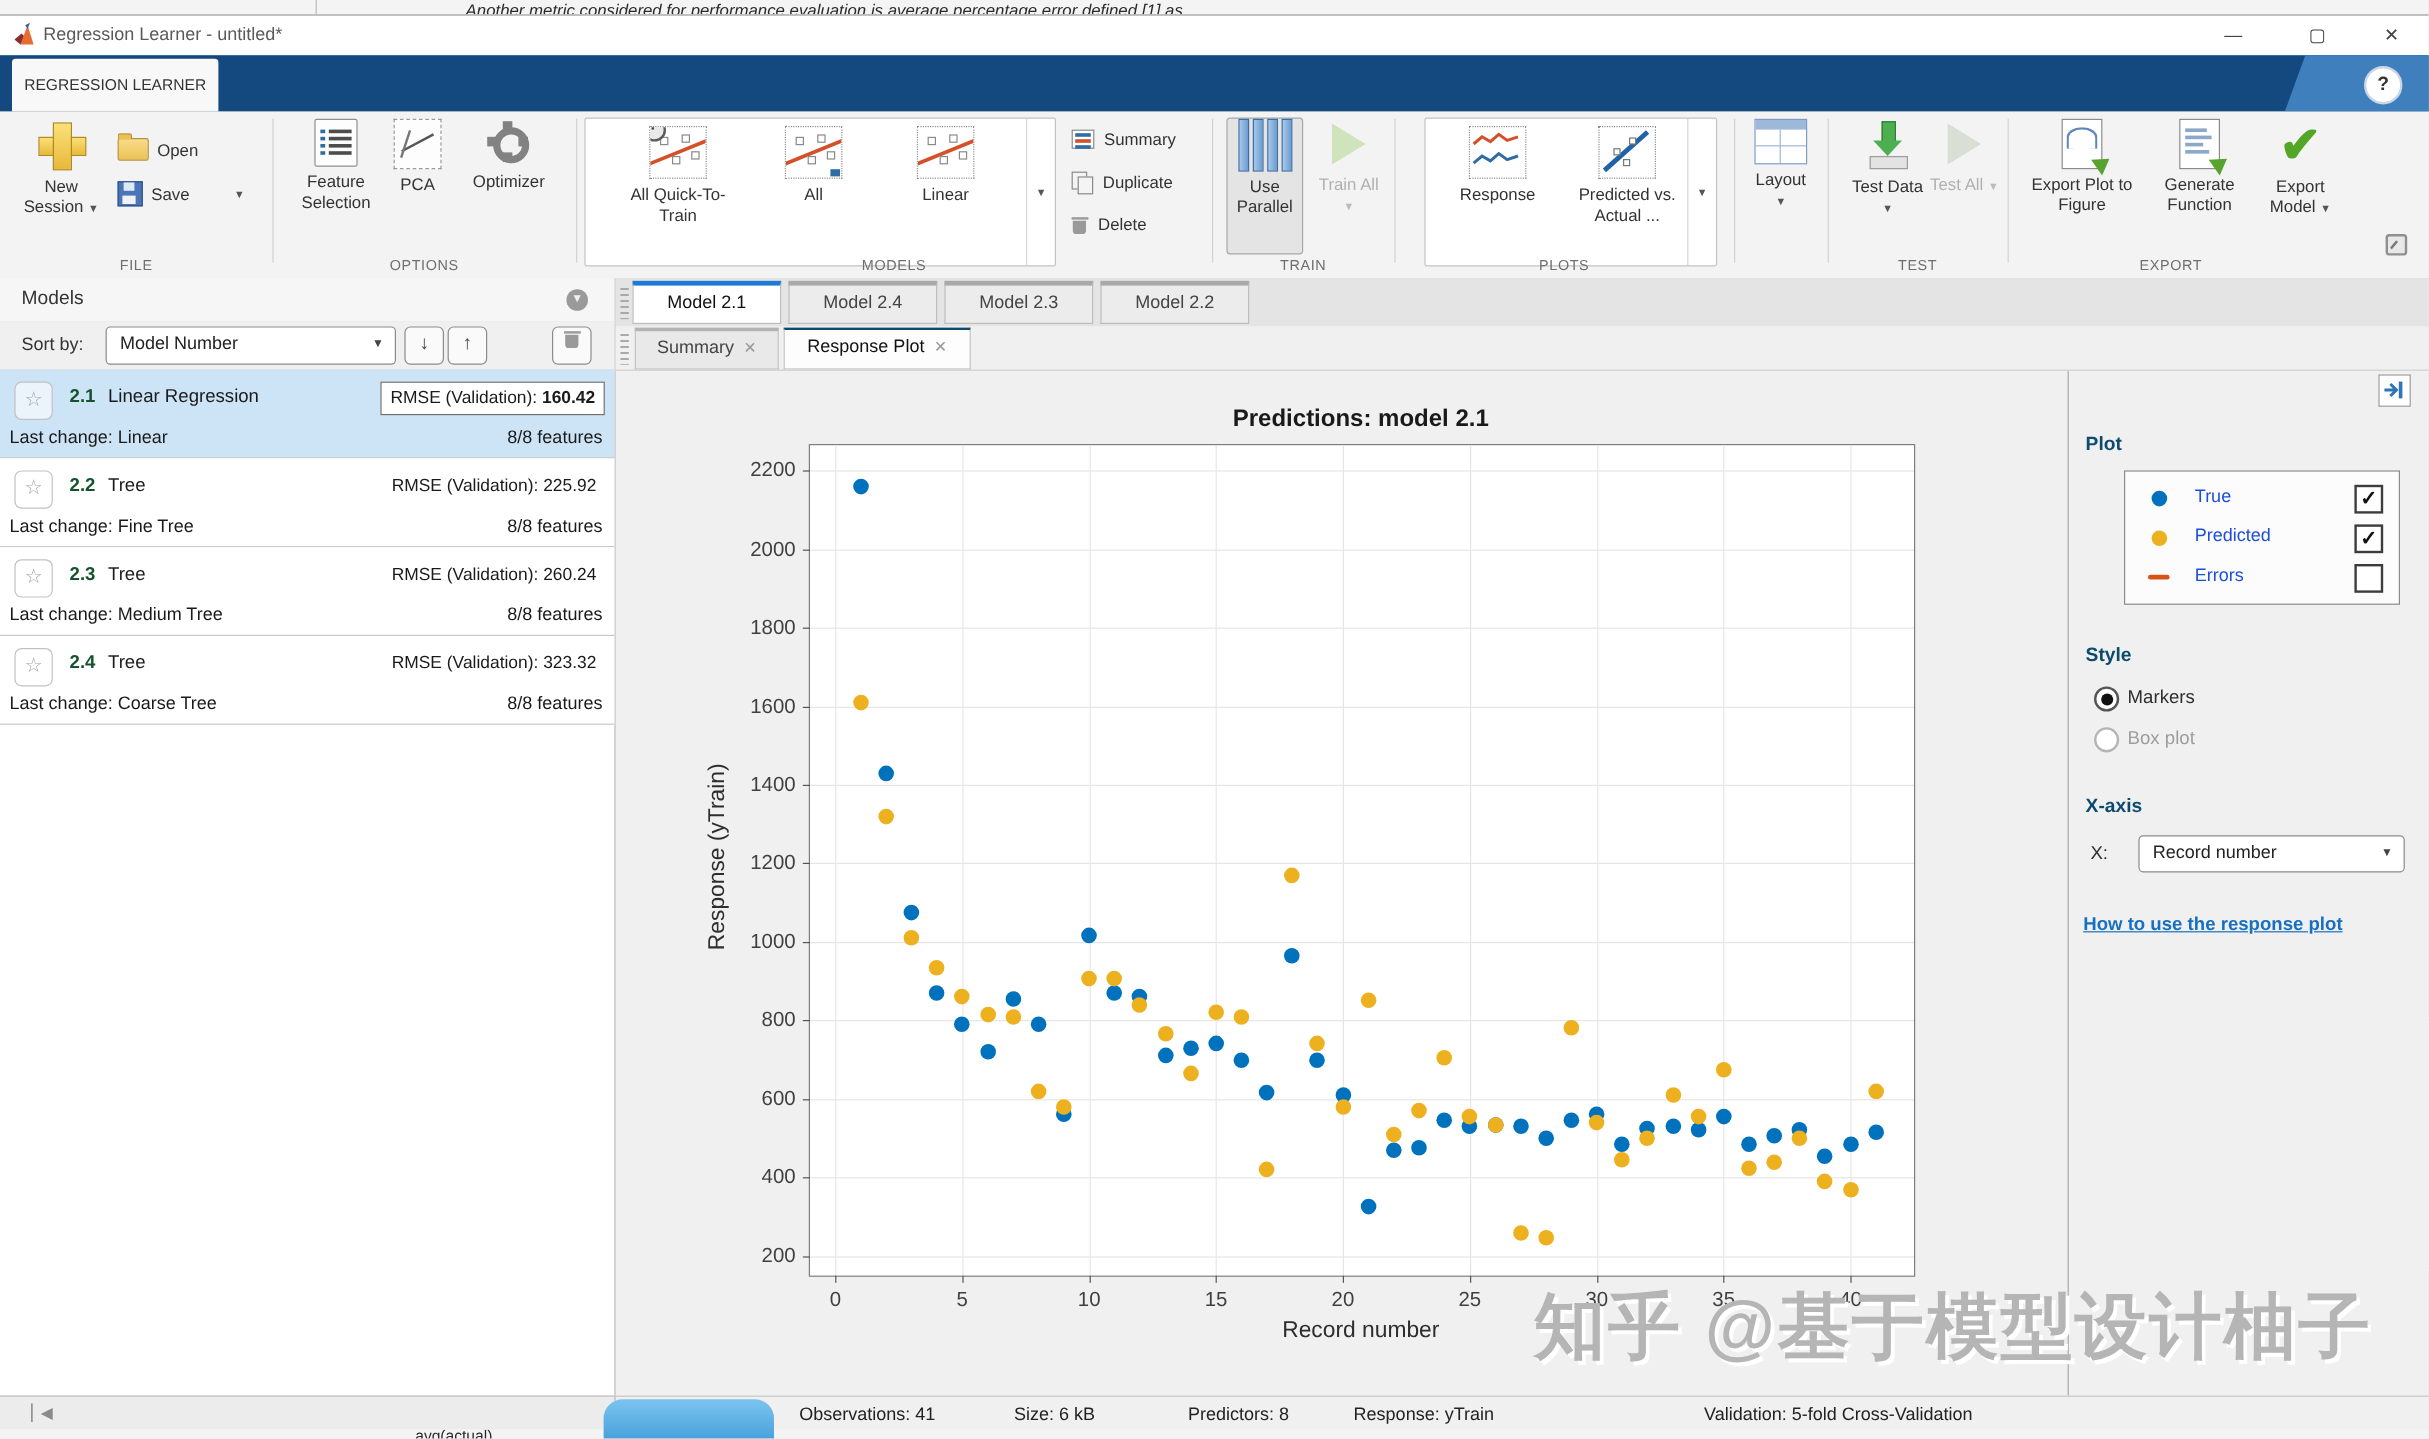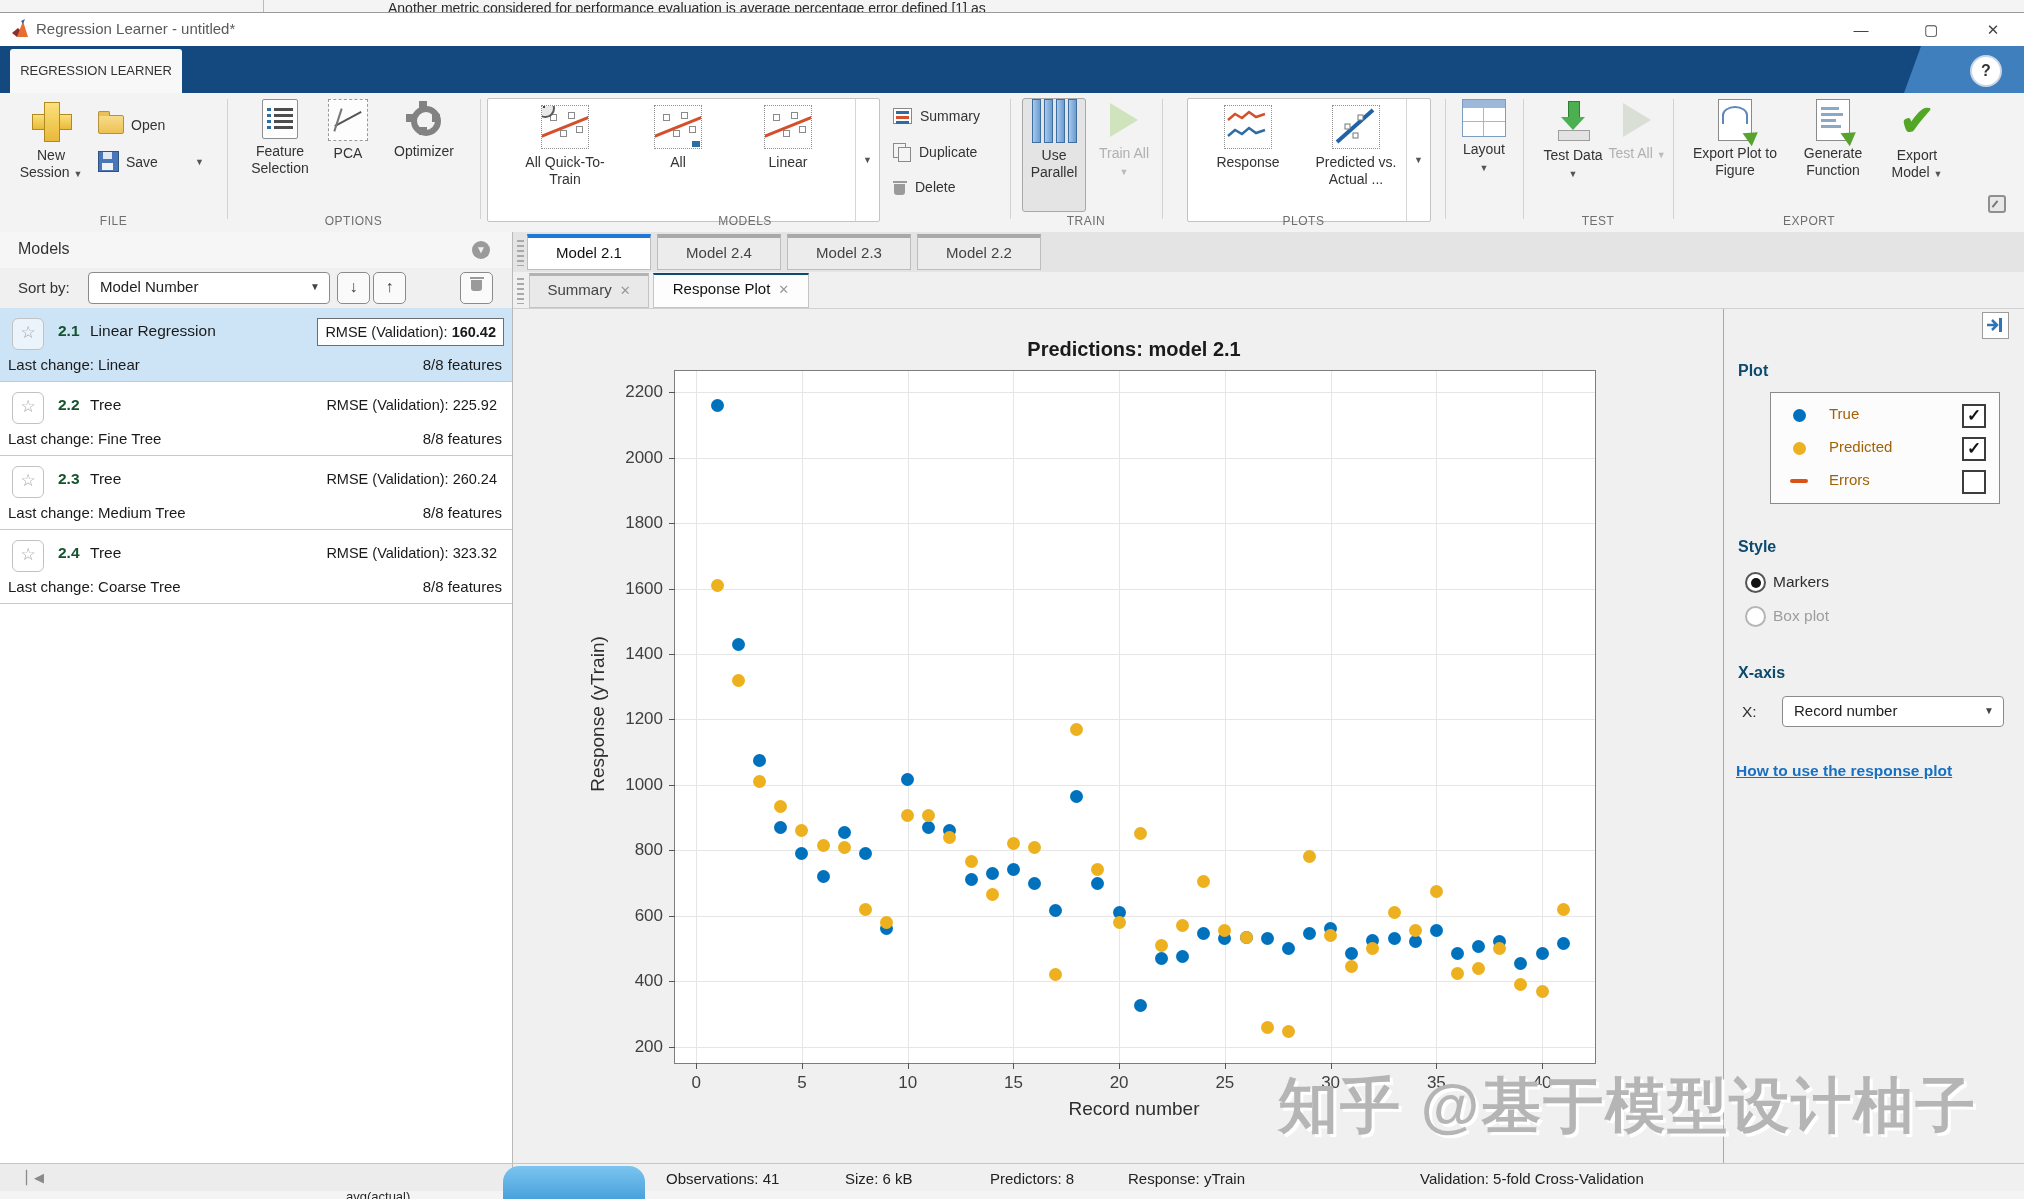--- a/index.html
+++ b/index.html
@@ -131,21 +131,21 @@
   #chart-title{position:absolute;left:674px;top:338px;width:920px;text-align:center;font-size:20px;font-weight:bold;color:#1a1a1a;}
   #xlabel{position:absolute;left:674px;top:1098px;width:920px;text-align:center;font-size:19px;color:#2e2e2e;}
   #ylabel{position:absolute;left:448px;top:703px;width:300px;text-align:center;font-size:19px;color:#2e2e2e;transform:rotate(-90deg);}
   
   #panel-divider{position:absolute;left:1723px;top:309px;width:1px;height:854px;background:#a8a8a8;}
   .bold-lab{position:absolute;font-size:16px;font-weight:bold;color:#0c4a6e;}
   #legend-box{position:absolute;left:1770px;top:392px;width:228px;height:110px;background:#fcfcfc;border:1px solid #8a8a8a;}
   .leg-row{position:absolute;left:0;width:100%;height:33px;}
   .leg-marker{position:absolute;left:22px;top:11px;width:13px;height:13px;border-radius:50%;}
   .leg-marker.dash{height:4px;top:15px;width:18px;border-radius:2px;left:19px;}
-  .leg-label{position:absolute;left:58px;top:7px;font-size:15px;color:#a16207;}
+  .leg-label{position:absolute;left:58px;top:7px;font-size:15px;color:#1d4ed8;}
   .leg-check{position:absolute;right:13px;top:6px;width:20px;height:20px;border:2px solid #3c3c3c;background:#fff;
      text-align:center;line-height:19px;font-size:17px;font-weight:bold;color:#111;}
   .radio{position:absolute;width:17px;height:17px;border:2px solid #555;border-radius:50%;background:#fff;}
   .radio.sel:before{content:"";position:absolute;left:3.5px;top:3.5px;width:10px;height:10px;border-radius:50%;background:#111;}
   .radio.dis{border-color:#b5b5b5;}
   .radio-lab{position:absolute;font-size:15.5px;color:#2e2e2e;}
   .radio-lab.dis{color:#9d9d9d;}
   #help-link{position:absolute;left:1736px;top:762px;font-size:15.5px;font-weight:bold;color:#1770c0;text-decoration:underline;}
   #undock{position:absolute;left:1982px;top:312px;width:25px;height:25px;background:#fff;border:1px solid #9c9c9c;}
   
@@ -158,21 +158,21 @@
   #watermark{position:absolute;left:1278px;top:1066px;font-size:60px;font-weight:bold;color:#b5b5b5;
      text-shadow:3px 3px 0 #ffffff;letter-spacing:2px;white-space:nowrap;}
   .mat-logo{position:absolute;left:12px;top:6px;width:22px;height:20px;}
 </style>
 </head>
 <body>
 <div id="app">
 
   <div class="bg-strip" style="top:0;height:12px;font-size:14px;">
     <div style="position:absolute;left:263px;top:0;width:1px;height:12px;background:#bbb;"></div>
-    <span style="position:absolute;left:388px;top:0;">Another metric considered for performance evaluation is average percentage error defined [1] as</span>
+    <span style="position:absolute;left:388px;top:0;font-style:italic;">Another metric considered for performance evaluation is average percentage error defined [1] as</span>
   </div>
   <div class="bg-strip" style="top:1191px;height:8px;font-size:13px;">
     <span style="position:absolute;left:346px;top:-2px;">avg(actual)</span>
   </div>
 
   <div id="titlebar">
     <svg class="mat-logo" viewBox="0 0 22 20">
       <polygon points="0,14 6,9 9,12 5,18" fill="#8a2f2f"></polygon>
       <polygon points="5,18 11,2 16,18" fill="#e86b32"></polygon>
       <polygon points="9,2 13,0 11,5" fill="#3b5aa0"></polygon>

